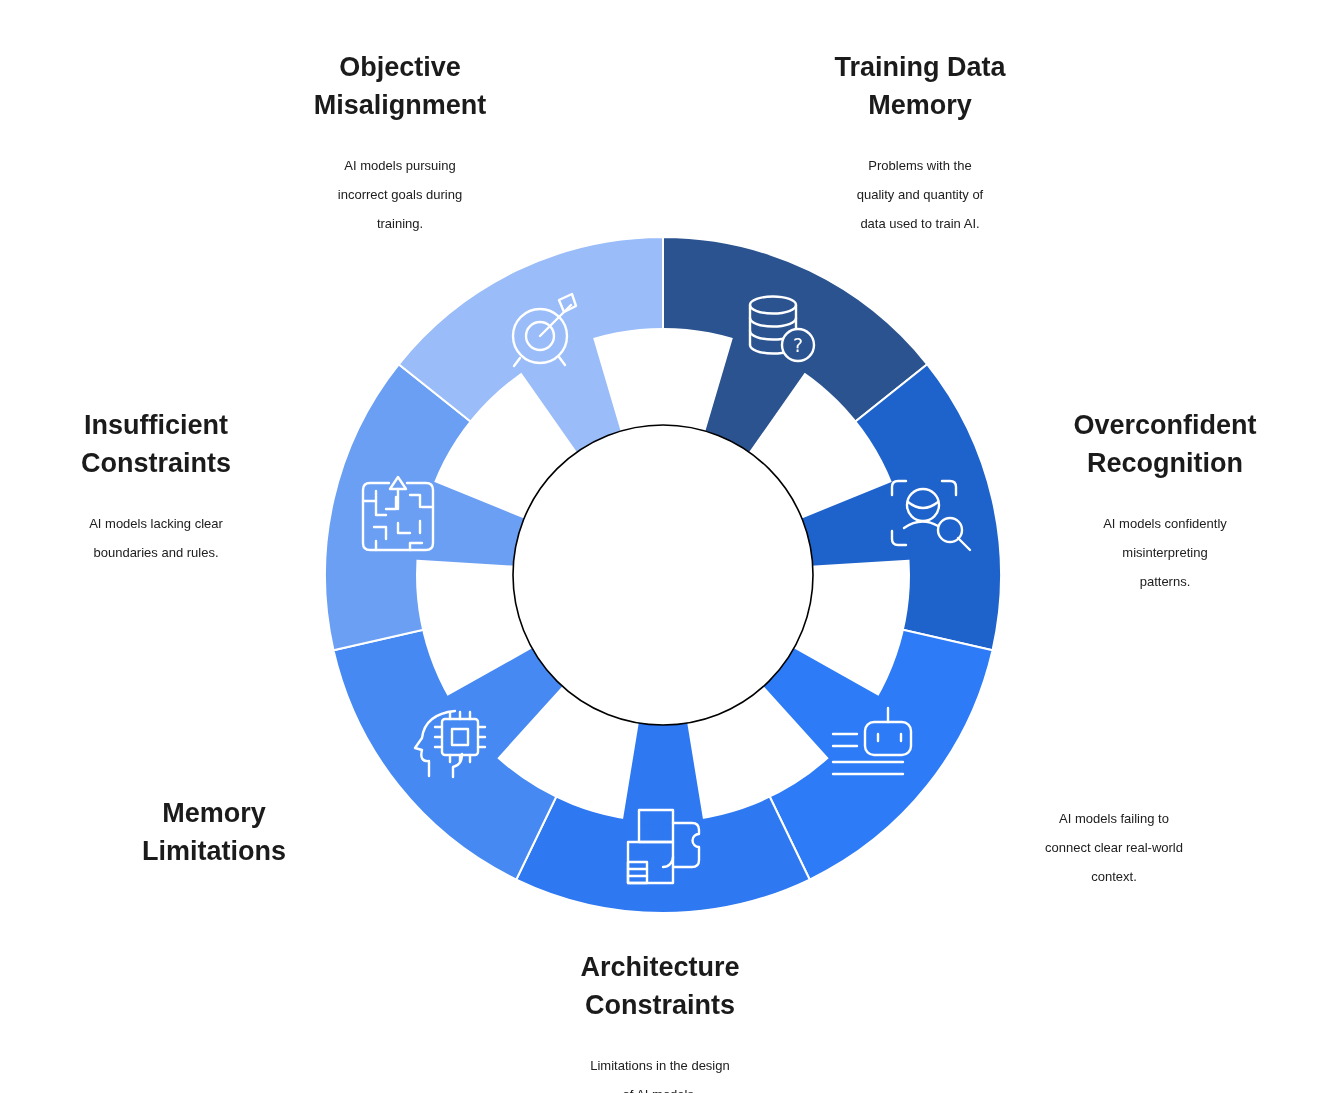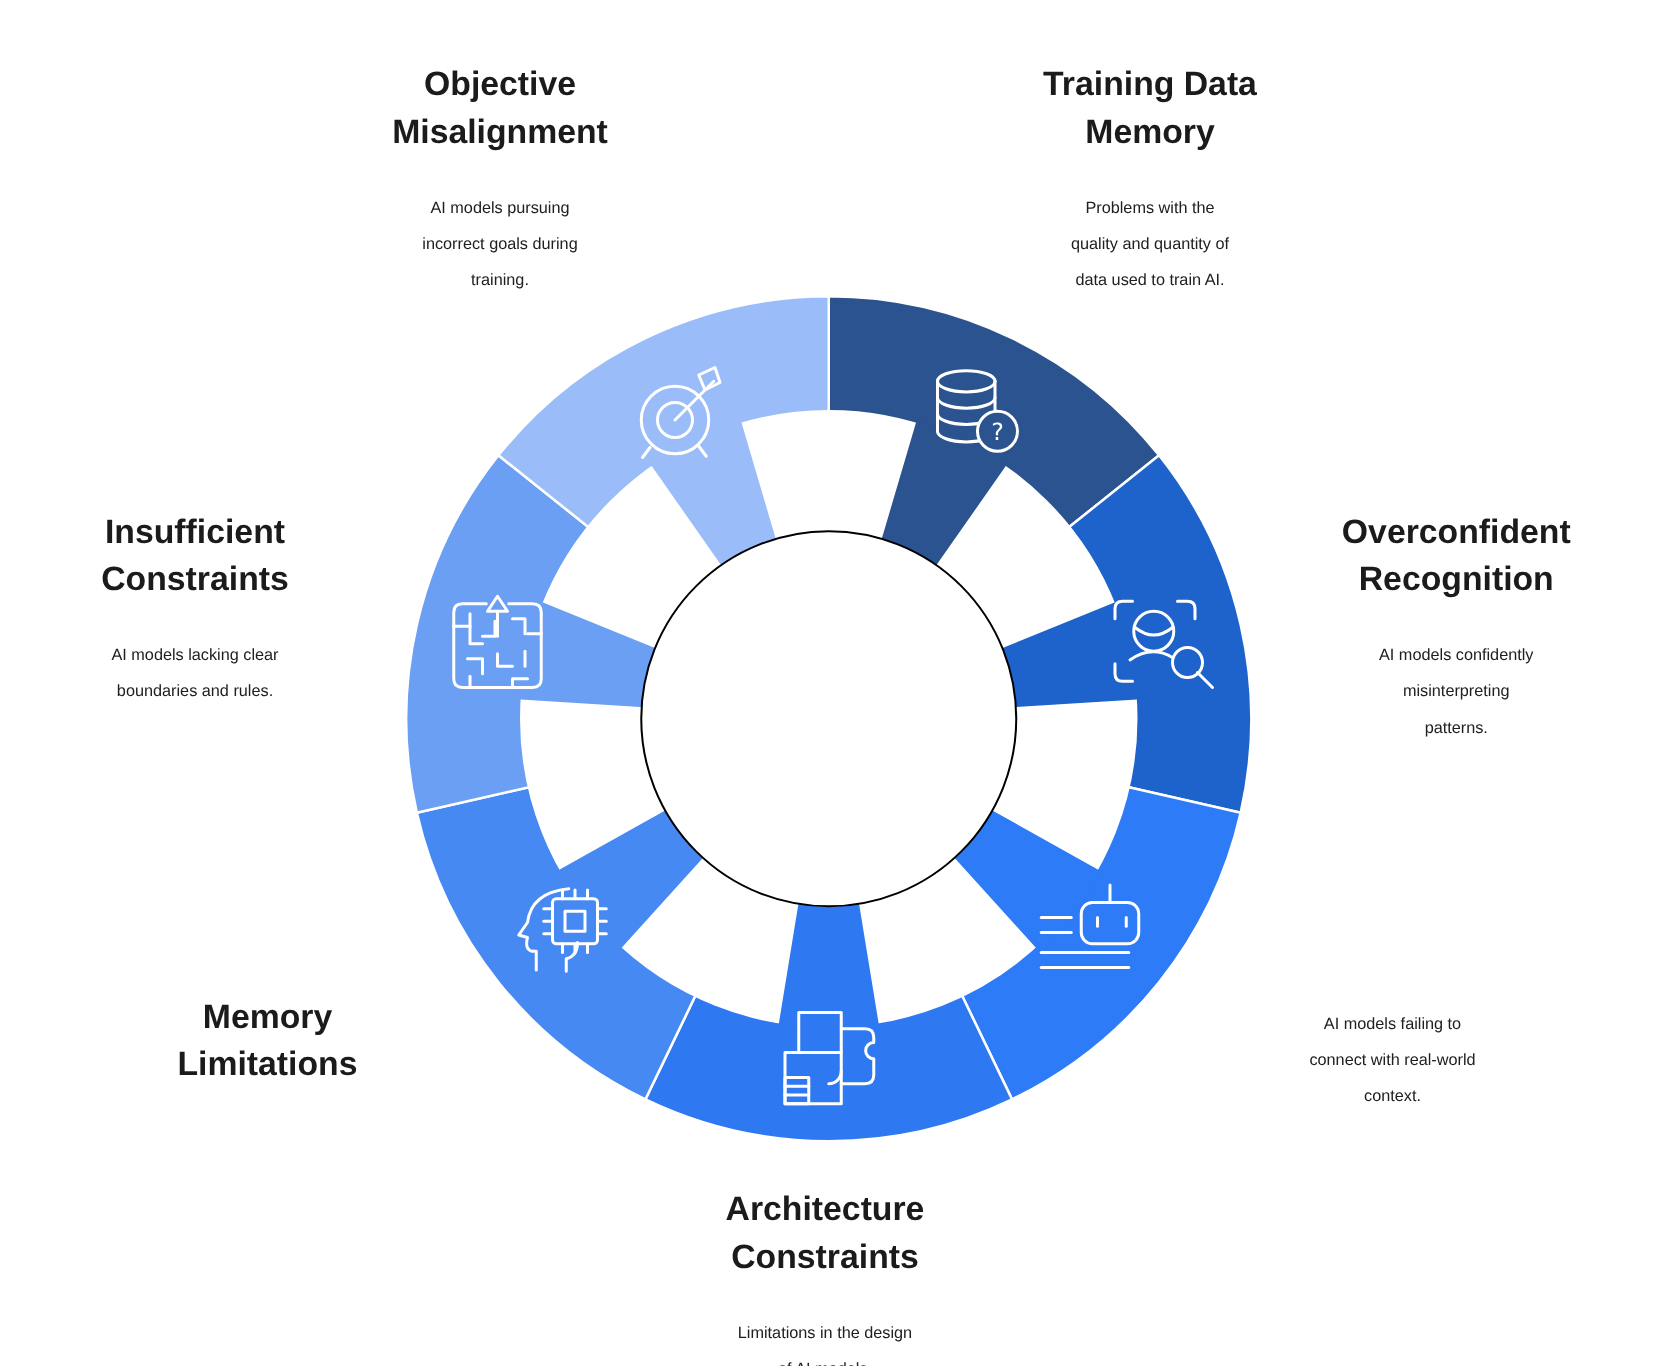--- a/index.html
+++ b/index.html
@@ -38,21 +38,21 @@
 <div class="label" style="left:1165px;top:388px">
   <h3>Overconfident
 Recognition</h3>
   <p>AI models confidently
 misinterpreting
 patterns.</p>
 </div>
 
 <div class="label gap-lg" style="left:1114px;top:762px">
   <p>AI models failing to
-connect with real-world
+connect clear real-world
 context.</p>
 </div>
 
 <div class="label" style="left:660px;top:930px">
   <h3>Architecture
 Constraints</h3>
   <p>Limitations in the design
 of AI models.</p>
 </div>
 

